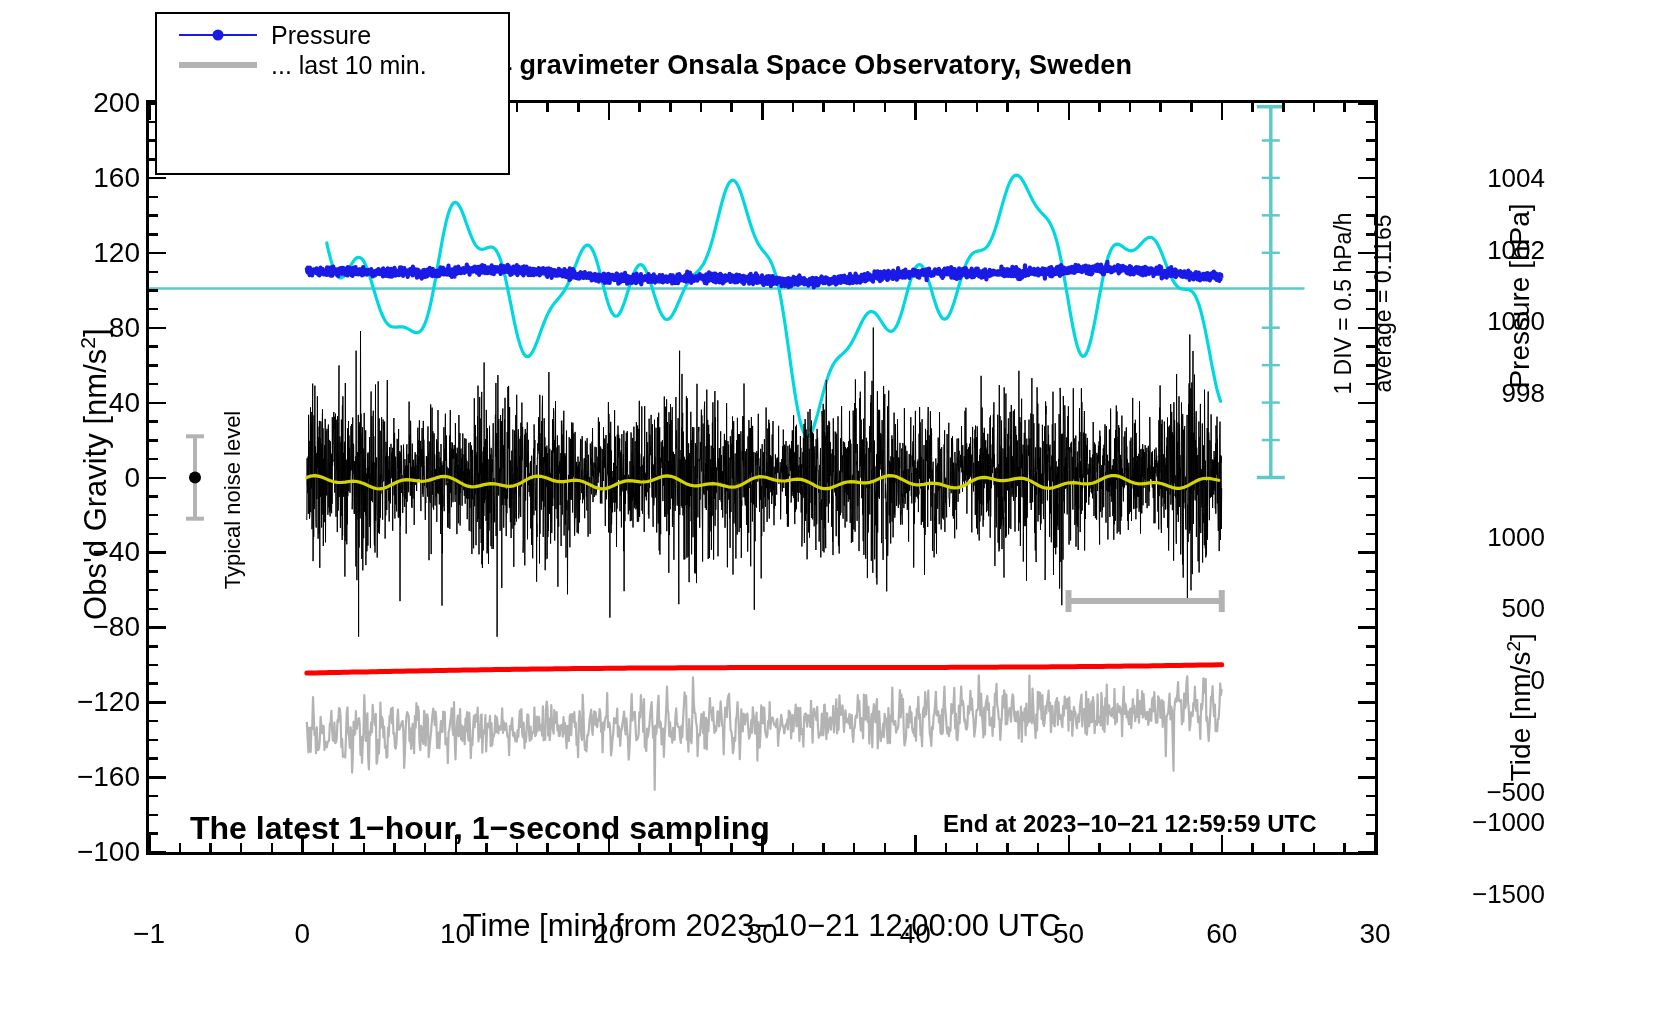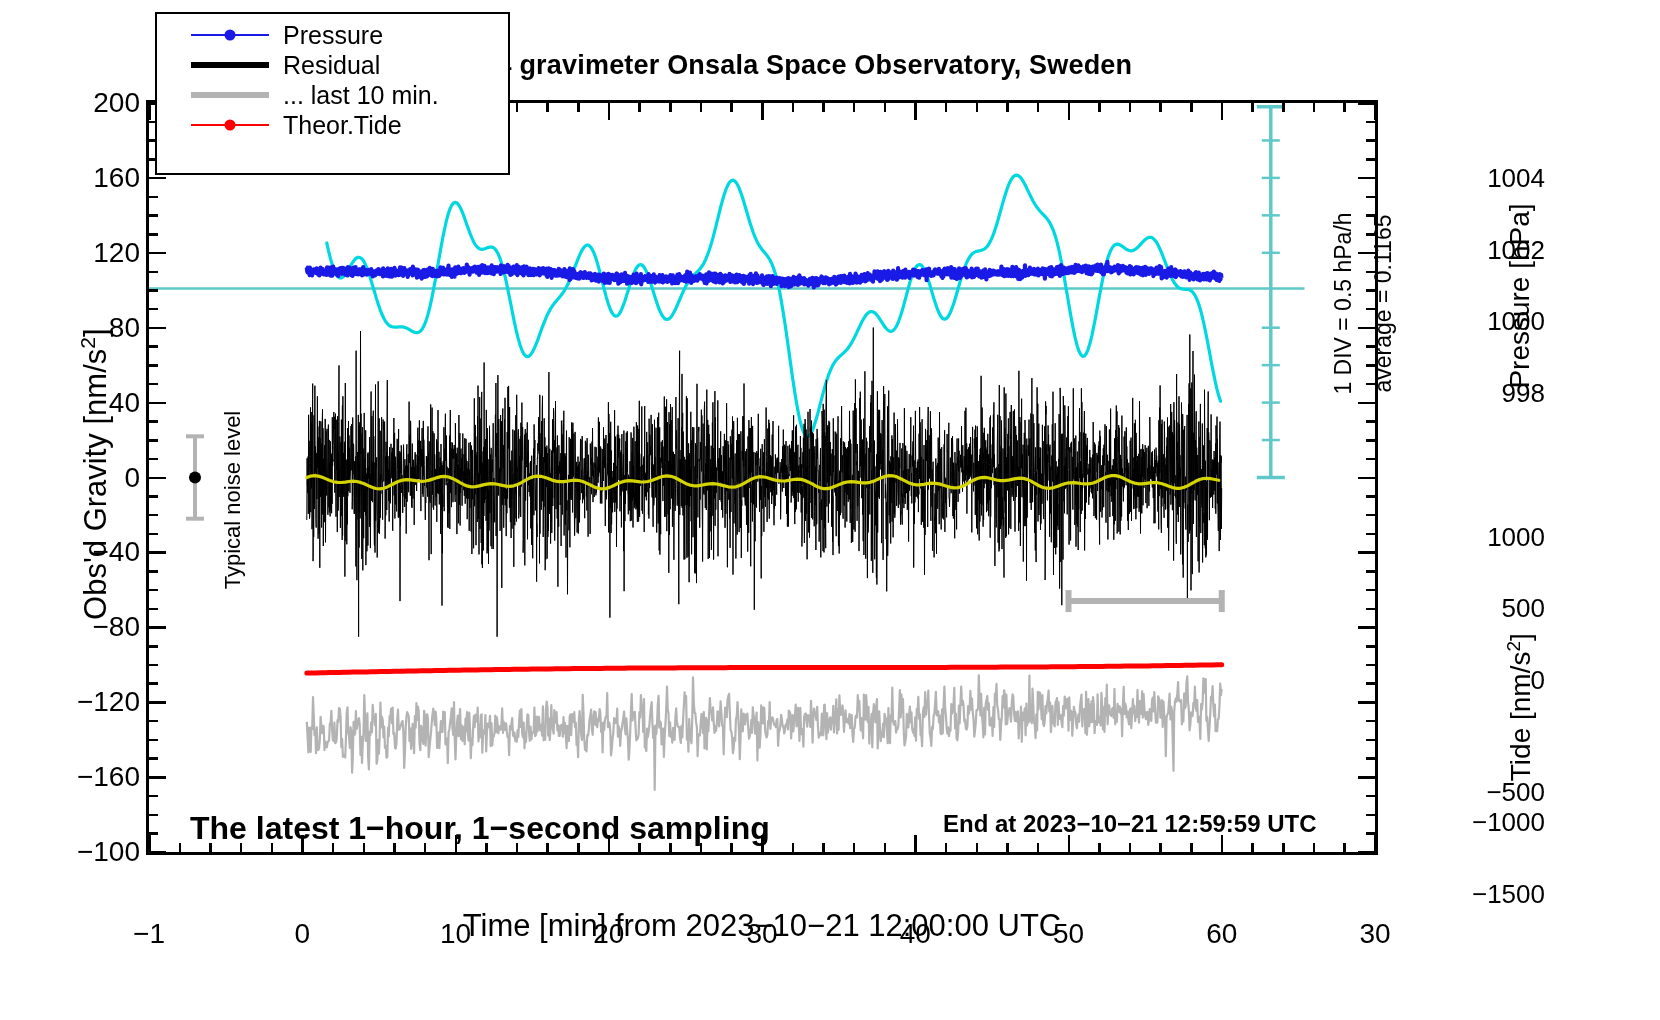--- a/index.html
+++ b/index.html
@@ -32,21 +32,21 @@
   .rtick{left:0;width:150px;text-align:right;font-size:26px;line-height:1;
          transform:translateY(-50%);}
   #rtick-col{left:1395px;top:0;width:160px;height:1020px;}
 
   
   .tk{background:#000;position:absolute;}
 
   
   #legend{left:155px;top:12px;width:355px;height:163px;border:2px solid #000;
           background:#fff;box-sizing:border-box;padding:6px 0 0 0;}
-  .leg-row{height:30px;display:flex;align-items:center;padding-left:34px;}
+  .leg-row{height:30px;display:flex;align-items:center;padding-left:22px;}
   .leg-key{width:78px;height:20px;position:relative;margin-right:14px;flex:0 0 78px;}
   .leg-line{position:absolute;left:0;top:50%;width:78px;transform:translateY(-50%);}
   .leg-dot{position:absolute;left:50%;top:50%;width:11px;height:11px;border-radius:50%;
            transform:translate(-50%,-50%);}
   .leg-label{font-size:25px;white-space:nowrap;}
 
   
   #note-left{left:190px;top:810px;font-size:32px;font-weight:bold;white-space:nowrap;}
   #note-right{left:943px;top:810px;font-size:24px;font-weight:bold;white-space:nowrap;}
   #noise-label{left:138px;top:487px;width:190px;text-align:center;font-size:22px;
@@ -317,30 +317,17 @@
 <div class="abs" id="legend">
     <div class="leg-row">
       <span class="leg-key">
         <span class="leg-line" style="background: rgb(26, 26, 230); height: 2px;"></span>
         <span class="leg-dot" style="background: rgb(26, 26, 230);"></span>
       </span>
       <span class="leg-label">Pressure</span>
     </div>
     <div class="leg-row">
       <span class="leg-key">
-        <span class="leg-line" style="background: rgb(0, 0, 0); height: 6px;"></span>
-      </span>
-      <span class="leg-label">Residual</span>
-    </div>
-    <div class="leg-row">
-      <span class="leg-key">
         <span class="leg-line" style="background: rgb(179, 179, 179); height: 6px;"></span>
       </span>
       <span class="leg-label">... last 10 min.</span>
     </div>
-    <div class="leg-row">
-      <span class="leg-key">
-        <span class="leg-line" style="background: rgb(255, 0, 0); height: 2px;"></span>
-        <span class="leg-dot" style="background: rgb(255, 0, 0);"></span>
-      </span>
-      <span class="leg-label">Theor.Tide</span>
-    </div>
   </div>
 
 </body></html>

